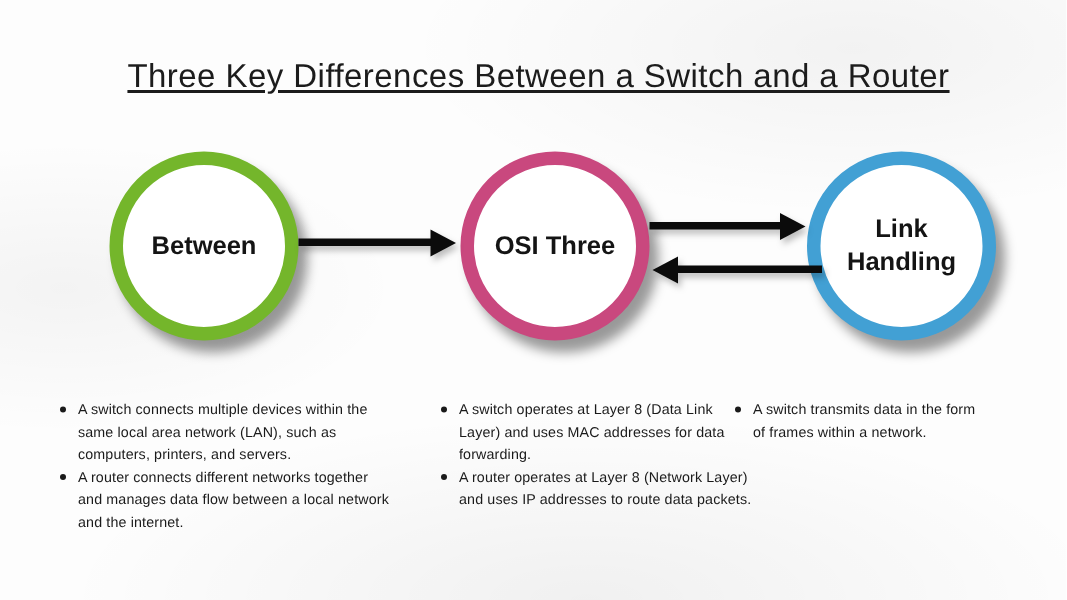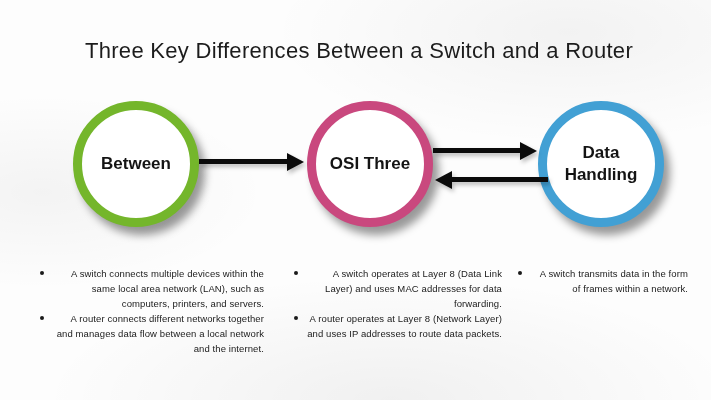--- a/index.html
+++ b/index.html
@@ -18,20 +18,21 @@
 
   .title {
     position: absolute;
     top: 38px; left: 0; width: 702px;
     padding-left: 16px;
     text-align: center;
     font-size: 22px;
     font-weight: 400;
     letter-spacing: 0.3px;
     color: #1c1c1c;
+    text-decoration: underline;
   }
 
   .node {
     position: absolute;
     width: 126px; height: 126px;
     border-radius: 50%;
     border: 9px solid #888;
     background: #ffffff;
     box-shadow: 6px 8px 8px rgba(0,0,0,0.40);
     display: flex; align-items: center; justify-content: center;
@@ -74,25 +75,24 @@
   .arrow-2 { left: 433px; top: 148px; width: 88px; }
   .arrow-3 { left: 451px; top: 177px; width: 97px; }
 
   .bullets-col {
     position: absolute;
     top: 266px;
     color: #1a1a1a;
     font-size: 9.5px;
     line-height: 15px;
     letter-spacing: 0.1px;
-    text-align: right;
   }
   .col-1 { left: 52px;  width: 212px; }
   .col-2 { left: 306px; width: 196px; }
-  .col-3 { left: 530px; width: 158px; }
+  .col-3 { left: 502px; width: 158px; }
 
   .bullets-col ul { list-style: none; }
   .bullets-col li { position: relative; }
   .bullets-col li::before {
     content: "";
     position: absolute;
     left: -12px; top: 5px;
     width: 4px; height: 4px;
     border-radius: 50%;
     background: #1a1a1a;
@@ -107,21 +107,21 @@
 
   <div class="node node-1" style="border-color: rgb(116, 182, 43);">
     <div class="node-label">Between</div>
   </div>
 
   <div class="node node-2" style="border-color: rgb(201, 72, 126);">
     <div class="node-label">OSI Three</div>
   </div>
 
   <div class="node node-3" style="border-color: rgb(66, 160, 212);">
-    <div class="node-label">Data Handling</div>
+    <div class="node-label">Link Handling</div>
   </div>
 
   <div class="arrow right arrow-1"></div>
   <div class="arrow right arrow-2"></div>
   <div class="arrow left arrow-3"></div>
 
   <div class="bullets-col col-1">
     <ul>
       <li>A switch connects multiple devices within the same local area network (LAN), such as computers, printers, and servers.</li>
       <li>A router connects different networks together and manages data flow between a local network and the internet.</li>

